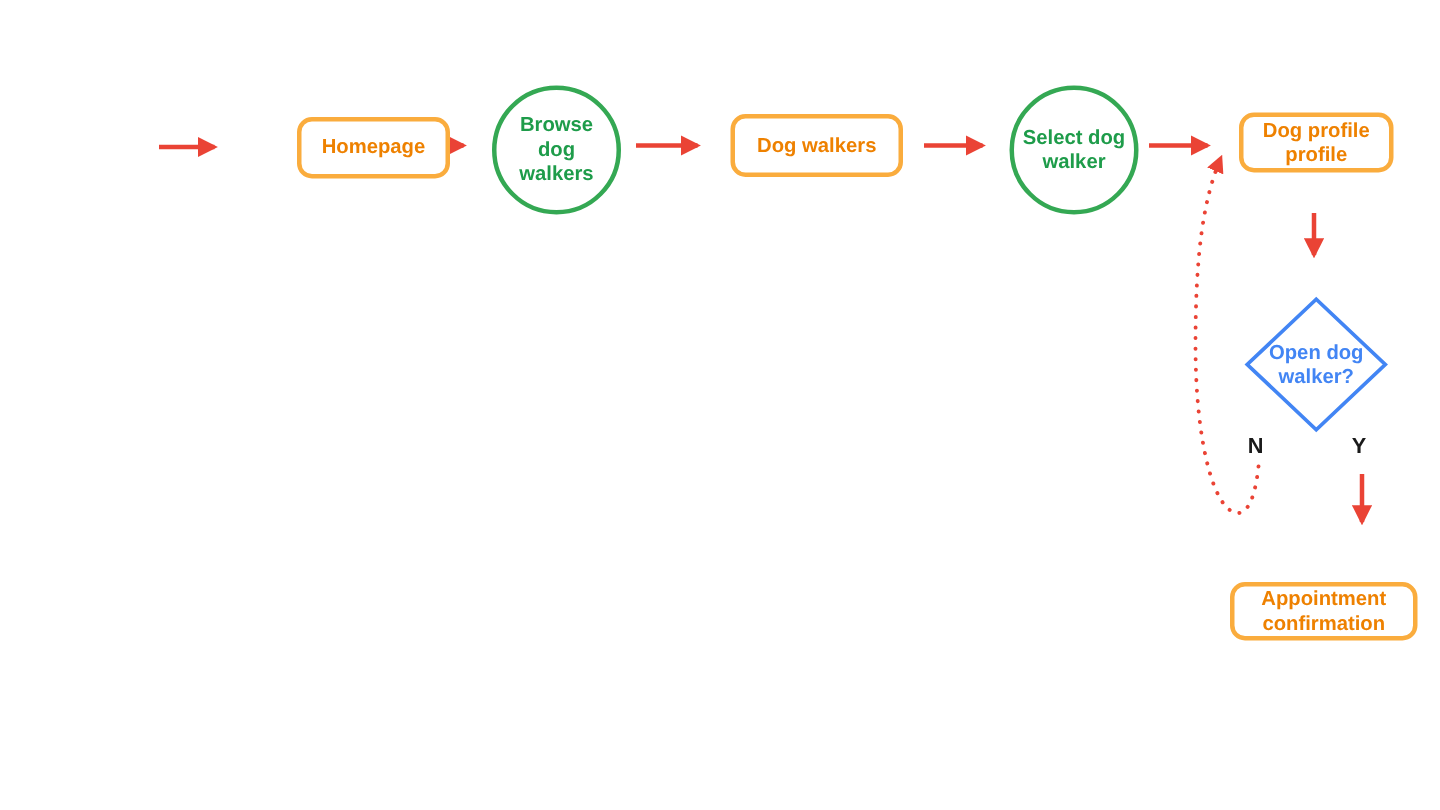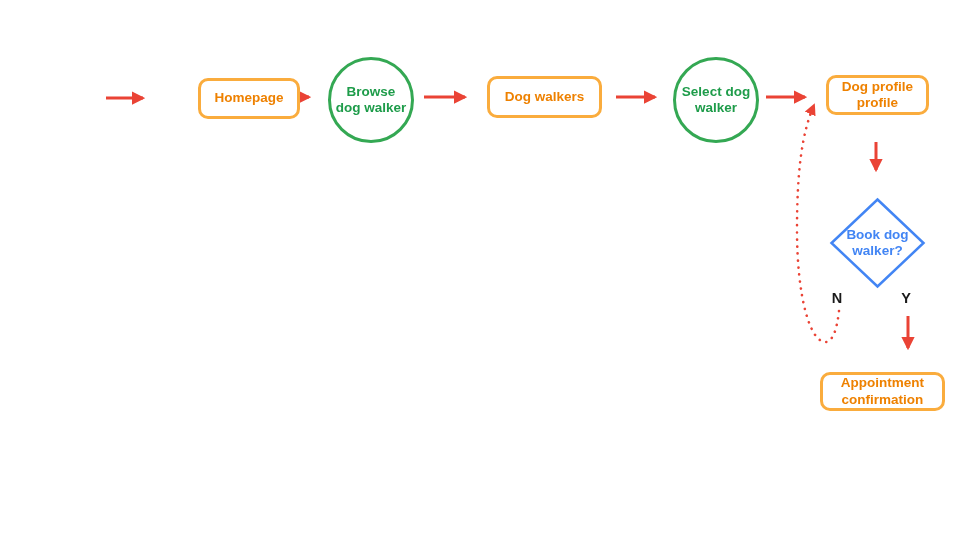--- a/index.html
+++ b/index.html
@@ -27,21 +27,21 @@
   .circle{border:3px solid var(--green);border-radius:50%;color:var(--green-text);}
   .circle .lbl{width:72px;}
   .rect{border:3px solid var(--orange);border-radius:10px;color:var(--orange-text);}
   .rect .lbl{width:96%;}
   #n-open{left:14px;top:57px;width:86px;height:86px;}
   #n-home{left:158px;top:78px;width:102px;height:41px;margin-left:40px;}
   #n-browse{left:328px;top:57px;width:86px;height:86px;}
   #n-dogwalkers{left:487px;top:76px;width:115px;height:42px;text-align:center;}
   #n-select{left:673px;top:57px;width:86px;height:86px;}
   #n-profile{left:826px;top:75px;width:103px;height:40px;}
-  #n-confirm{left:820px;top:372px;width:125px;height:39px;justify-content:center;}
+  #n-confirm{left:820px;top:388px;width:125px;height:39px;justify-content:center;}
   #n-decision-label{
     position:absolute;left:831px;top:223px;width:93px;height:40px;
     display:flex;align-items:center;justify-content:center;text-align:center;
     color:var(--blue);font-weight:700;font-size:13.5px;line-height:1.22;
   }
   .branch{
     position:absolute;width:18px;text-align:center;
     color:var(--branch-label);font-weight:700;font-size:14.5px;
   }
   #lbl-n{left:828px;top:290px;}
@@ -70,37 +70,37 @@
 
     <polygon class="decision-shape" points="877.5,199.5 923.5,243 877.5,286.5 831.5,243"></polygon>
   </svg>
 
 
   <div class="node rect" id="n-home">
     <span class="lbl">Homepage</span>
   </div>
 
   <div class="node circle" id="n-browse">
-    <span class="lbl">Browse dog walker</span>
+    <span class="lbl">Browse dog walkers</span>
   </div>
 
   <div class="node rect" id="n-dogwalkers">
     <span class="lbl">Dog walkers</span>
   </div>
 
   <div class="node circle" id="n-select">
     <span class="lbl">Select dog walker</span>
   </div>
 
   <div class="node rect" id="n-profile">
     <span class="lbl">Dog profile profile</span>
   </div>
 
   <div id="n-decision-label">
-    <span class="lbl">Book dog walker?</span>
+    <span class="lbl">Open dog walker?</span>
   </div>
 
   <div class="branch" id="lbl-n">N</div>
   <div class="branch" id="lbl-y">Y</div>
 
   <div class="node rect" id="n-confirm">
     <span class="lbl">Appointment confirmation</span>
   </div>
 
 </div>

